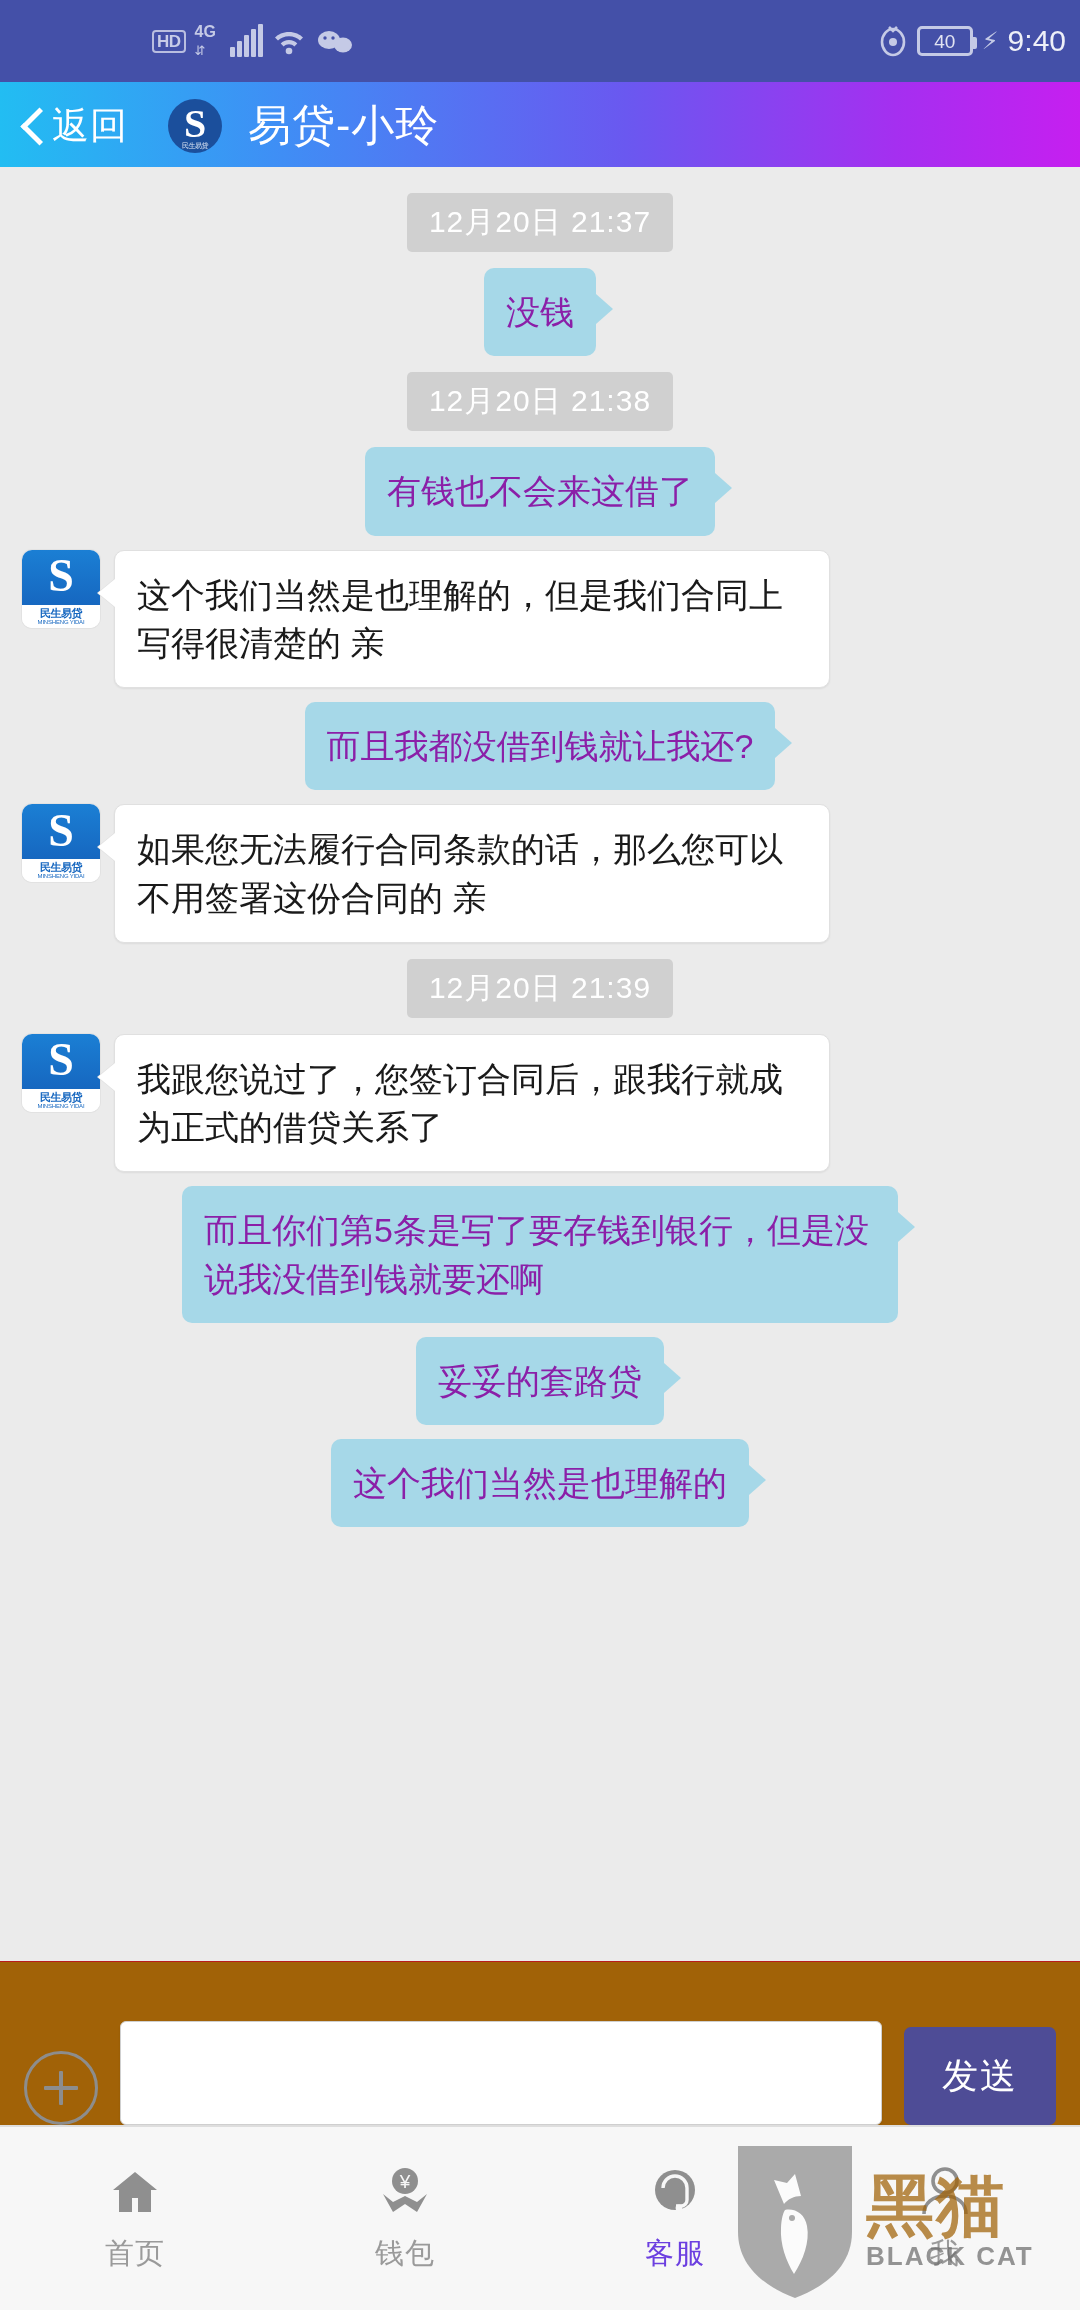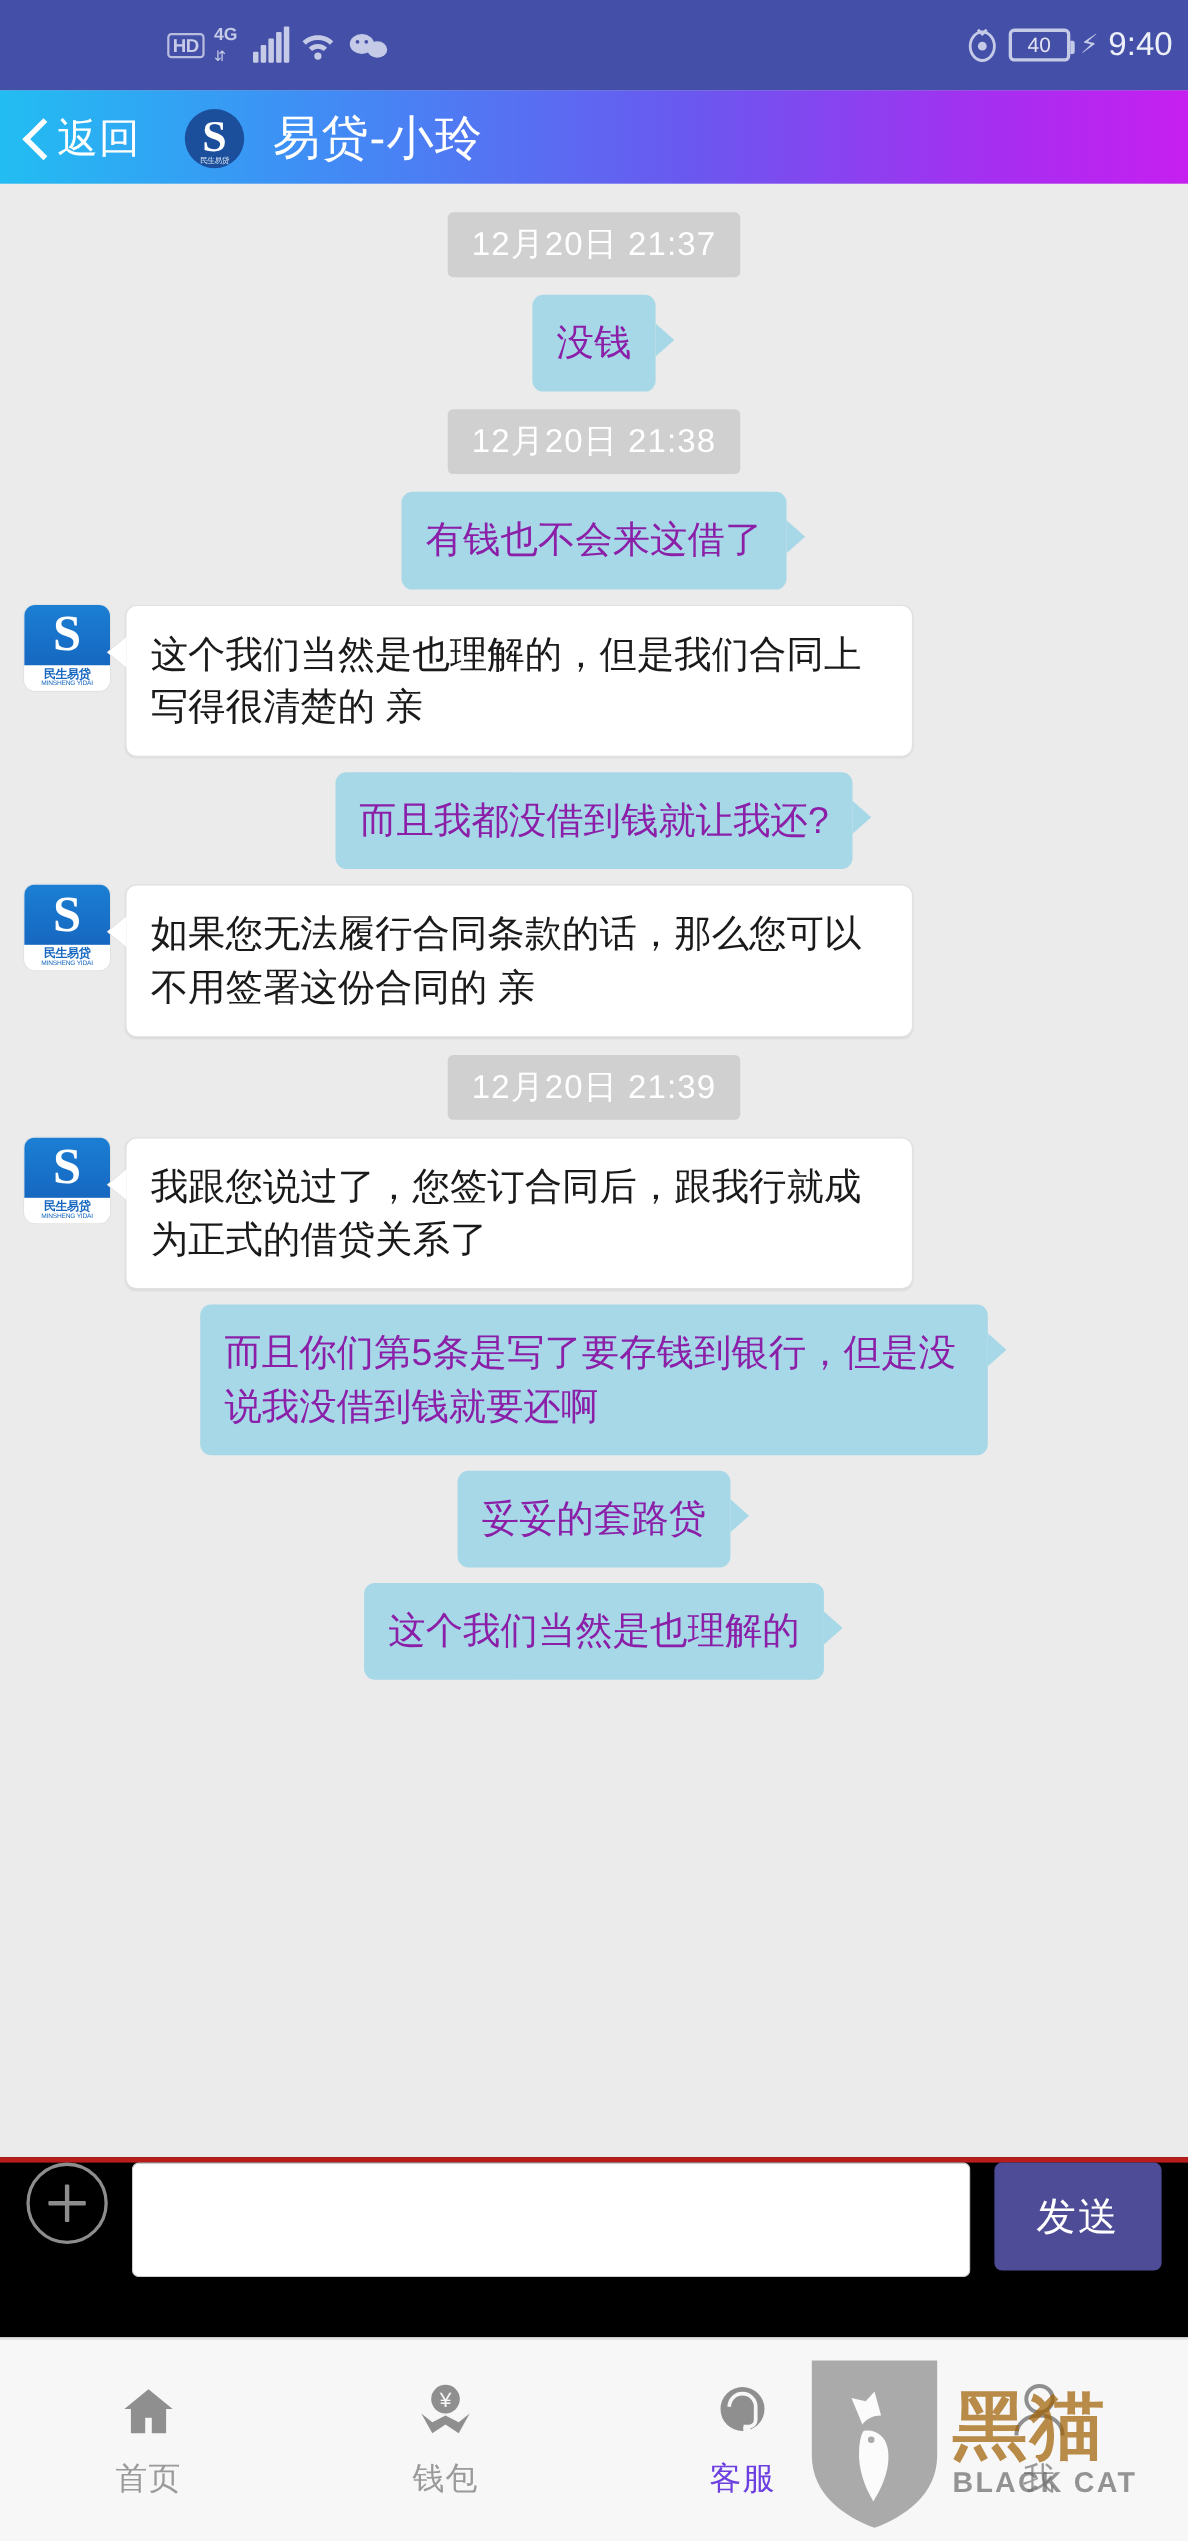--- a/index.html
+++ b/index.html
@@ -137,23 +137,23 @@
   .bubble.user:after{
     content:""; position:absolute; right:-17px; top:26px;
     width:0;height:0;
     border-top:15px solid transparent; border-bottom:15px solid transparent;
     border-left:17px solid #a6d8e8;
   }
 
   
   .input-bar{
     position:absolute; left:0; right:0; bottom:185px; height:164px;
-    background:#000000; display:flex; align-items:flex-start;
+    background:#a16207; display:flex; align-items:flex-end;
     padding:0 24px; gap:22px;
-    border-top:5px solid #b91c1c;
+    border-top:1px solid #b91c1c;
   }
   .plus-btn{
     width:74px;height:74px; border-radius:50%; border:3px solid #8d8d8d;
     position:relative; flex:0 0 auto; cursor:pointer;
   }
   .plus-btn:before,.plus-btn:after{
     content:""; position:absolute; background:#8d8d8d; border-radius:1px;
   }
   .plus-btn:before{ left:17px; right:17px; top:50%; height:4px; transform:translateY(-50%); }
   .plus-btn:after{ top:17px; bottom:17px; left:50%; width:4px; transform:translateX(-50%); }

